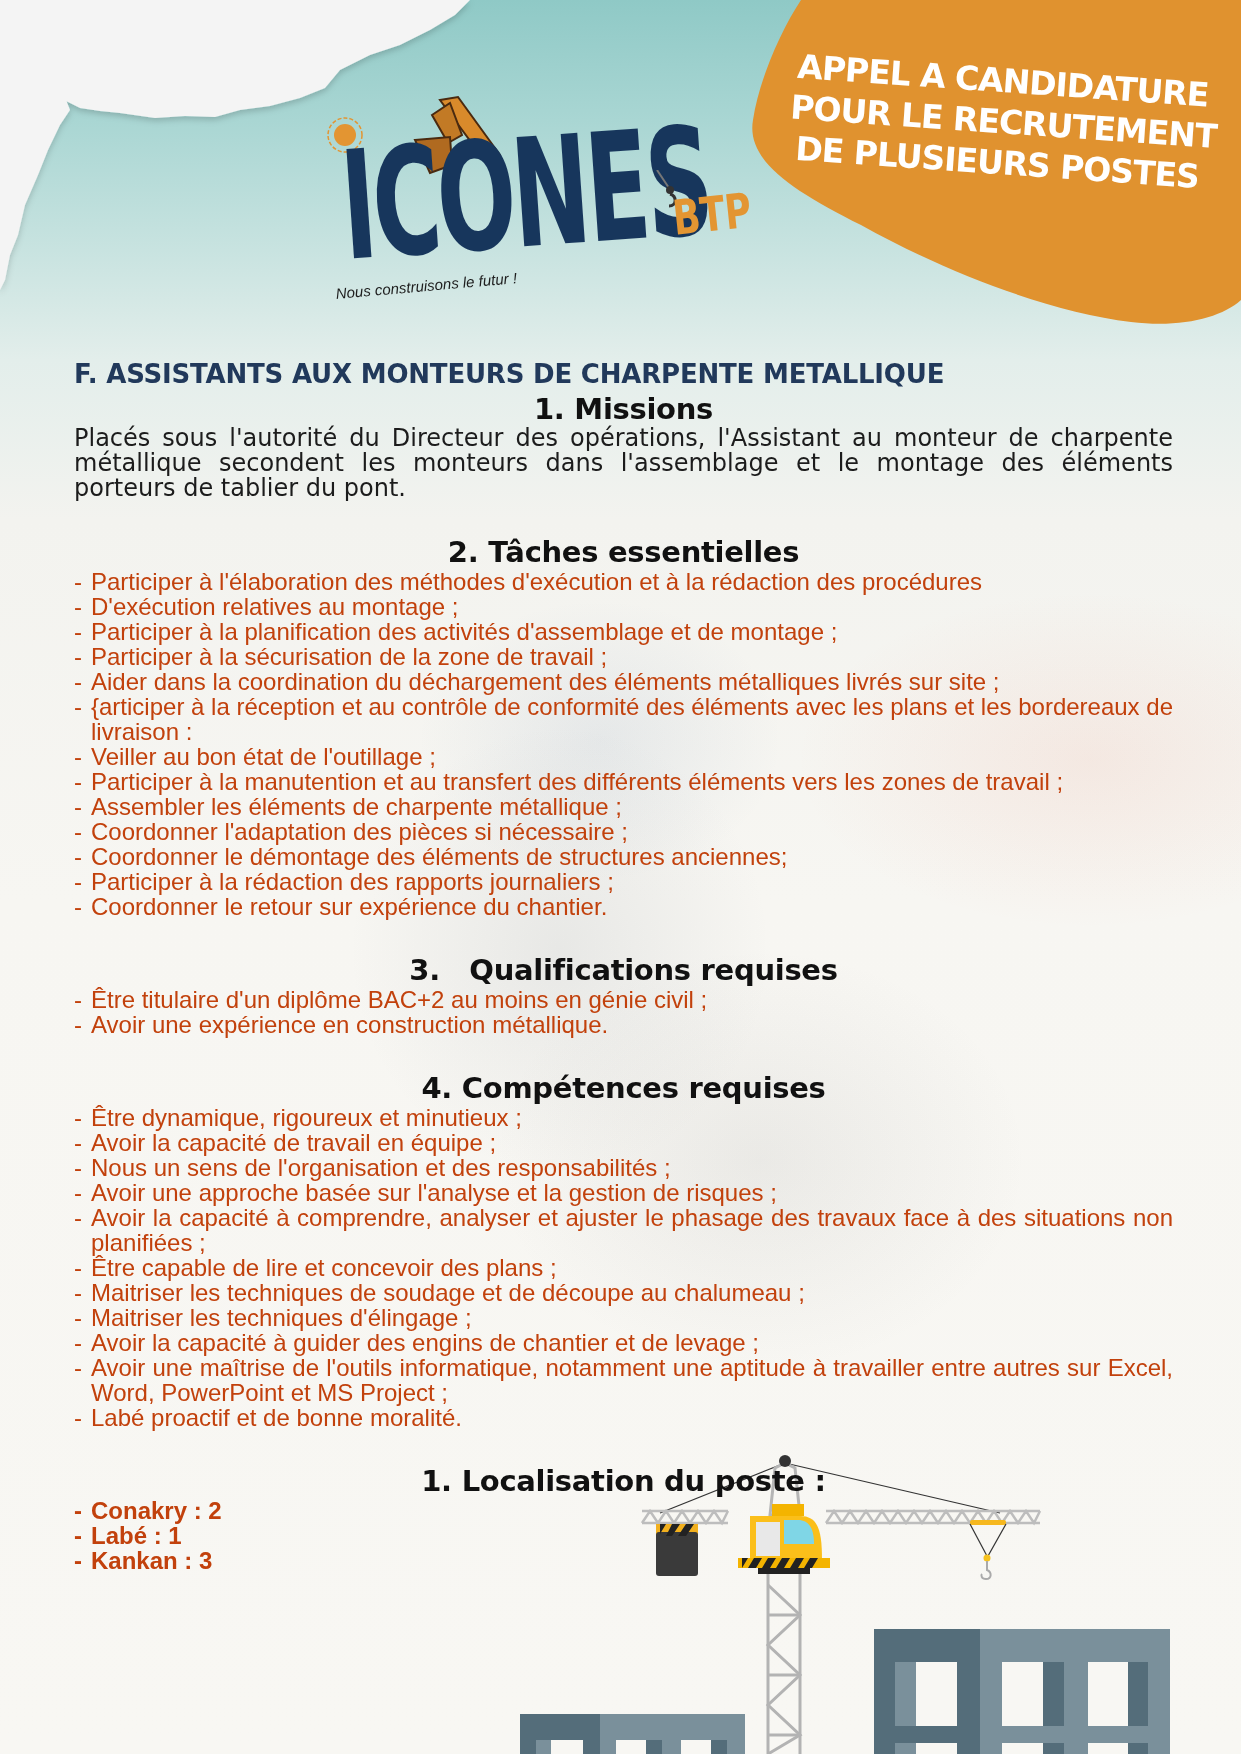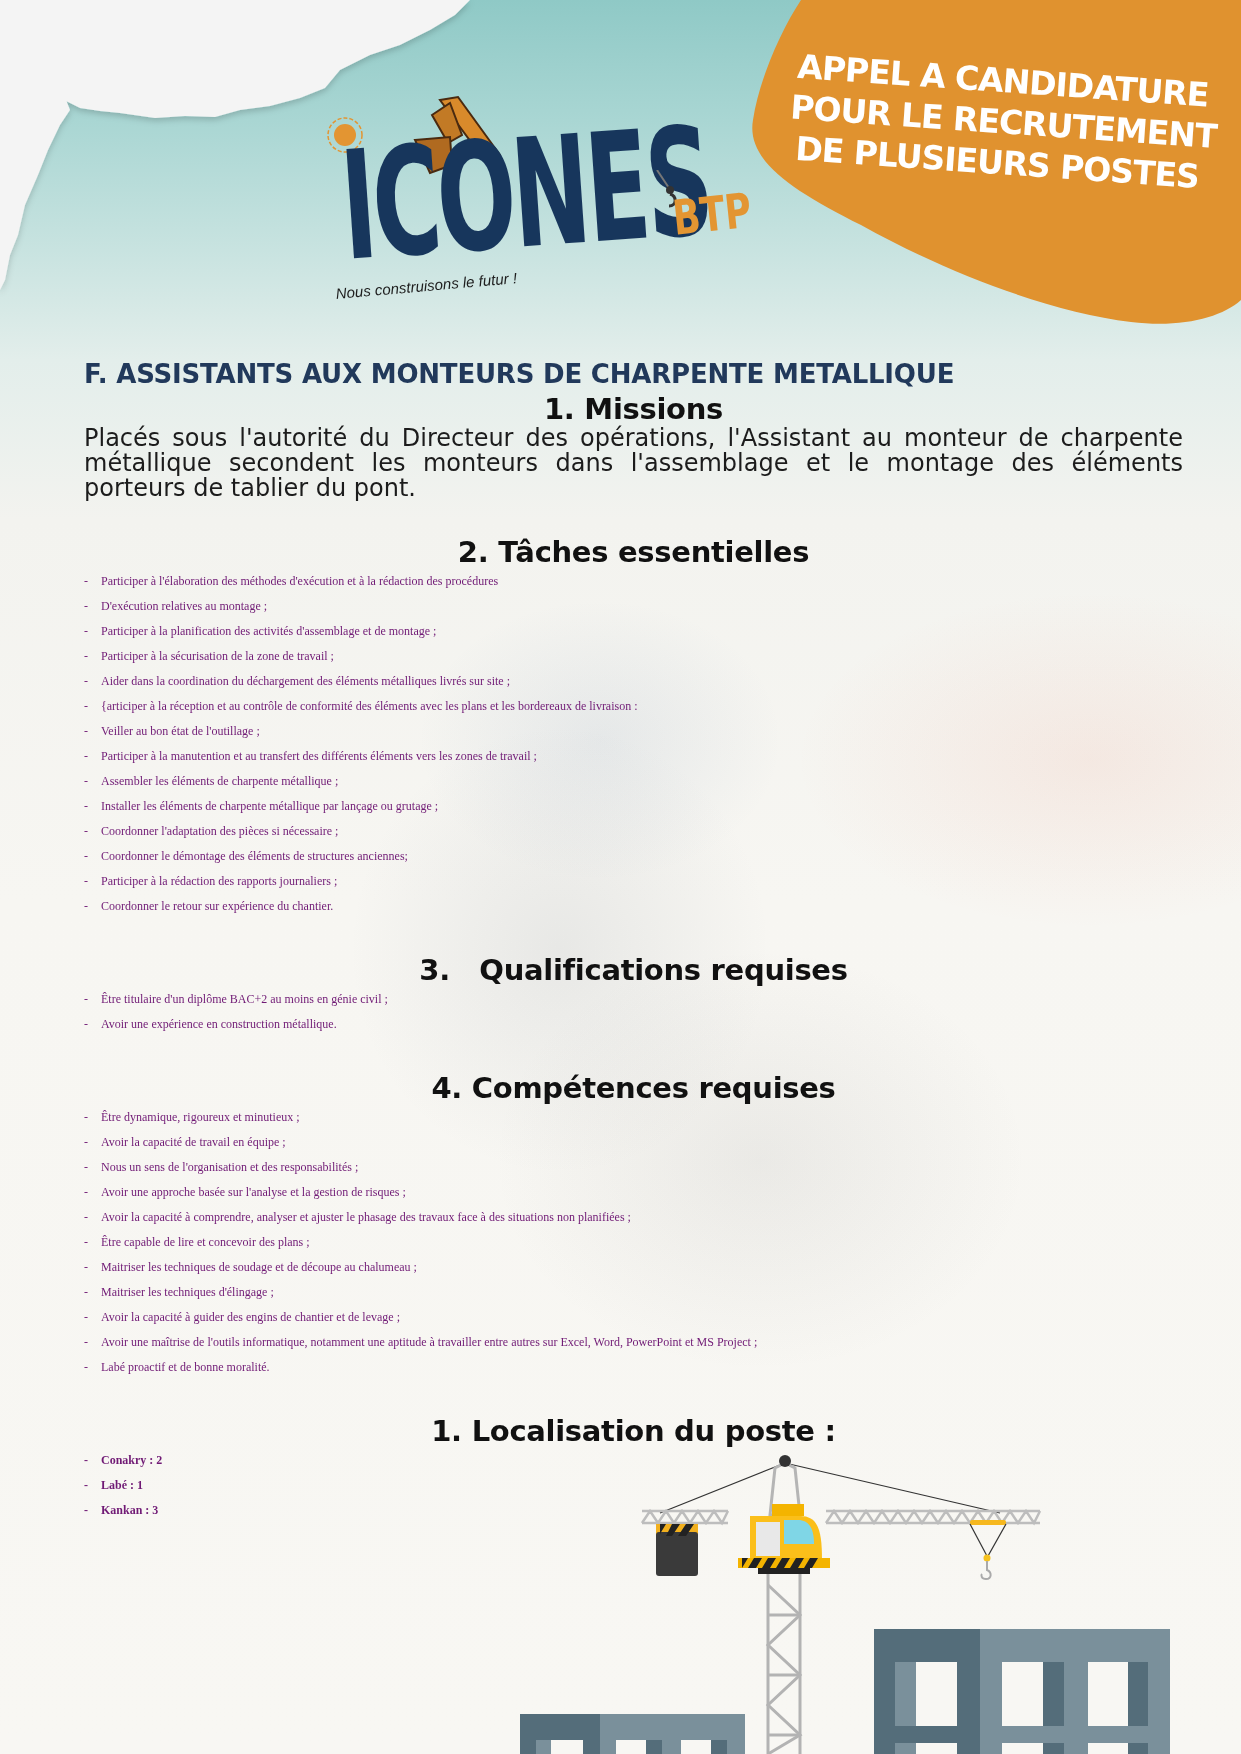--- a/index.html
+++ b/index.html
@@ -22,30 +22,30 @@
   .banner-text div { white-space:nowrap; }
   .logo { position:absolute; left:325px; top:95px; width:420px; height:230px; z-index:3; }
   .logo-word { position:absolute; left:12px; top:42px; font-family:"DejaVu Sans", sans-serif;
                font-weight:900; font-size:150px; line-height:140px; color:#17365c;
                transform:rotate(-4deg) scaleX(0.62); transform-origin:left top; letter-spacing:-6px; }
   .logo-btp { position:absolute; left:345px; top:95px; font-family:"DejaVu Sans", sans-serif;
               font-weight:900; font-size:48px; color:#e39532; transform:rotate(-6deg) scaleX(0.75);
               transform-origin:left top; }
   .logo-tag { position:absolute; left:10px; top:190px; font-style:italic; font-size:15px; color:#1e1e1e;
               transform:rotate(-5deg); transform-origin:left top; font-family:"Liberation Sans", sans-serif; }
-  .content { position:absolute; left:84px; top:356px; width:1099px; z-index:4; }
+  .content { position:absolute; left:74px; top:356px; width:1099px; z-index:4; }
   .job-title { font-family:"DejaVu Sans", sans-serif; font-weight:bold; font-size:26px;
                color:#21395b; line-height:36px; letter-spacing:-0.2px; margin:0; }
   h2 { font-family:"DejaVu Sans", sans-serif; font-weight:bold; font-size:29px; line-height:34px;
        margin:0; color:#111; letter-spacing:-0.3px;text-align:center; }
   .para { font-family:"DejaVu Sans", sans-serif; font-size:24px; line-height:25px; text-align:justify;
           margin:0; color:#1c1c1c; }
   ul { list-style:none; margin:0; padding:0; }
-  li { font-family:Liberation Serif, serif; font-size:12px; line-height:25px; position:relative;
-       padding-left:17px; text-align:justify; color:#701a75; }
+  li { font-family:Liberation Sans, sans-serif; font-size:24px; line-height:25px; position:relative;
+       padding-left:17px; text-align:justify; color:#c2410c; }
   li::before { content:"-"; position:absolute; left:0; top:0; }
   .gap-l { height:34px; }
   .loc li { font-weight:bold; }
   .scene { position:absolute; left:500px; top:1440px; width:741px; height:314px; z-index:3; }
 </style>
 </head>
 <body>
 
 <div class="bg"></div>
 
@@ -98,21 +98,20 @@
   <ul>
     <li>Participer à l'élaboration des méthodes d'exécution et à la rédaction des procédures</li>
     <li>D'exécution relatives au montage ;</li>
     <li>Participer à la planification des activités d'assemblage et de montage ;</li>
     <li>Participer à la sécurisation de la zone de travail ;</li>
     <li>Aider dans la coordination du déchargement des éléments métalliques livrés sur site ;</li>
     <li>{articiper à la réception et au contrôle de conformité des éléments avec les plans et les bordereaux de livraison :</li>
     <li>Veiller au bon état de l'outillage ;</li>
     <li>Participer à la manutention et au transfert des différents éléments vers les zones de travail ;</li>
     <li>Assembler les éléments de charpente métallique ;</li>
-    <li>Installer les éléments de charpente métallique par lançage ou grutage ;</li>
     <li>Coordonner l'adaptation des pièces si nécessaire ;</li>
     <li>Coordonner le démontage des éléments de structures anciennes;</li>
     <li>Participer à la rédaction des rapports journaliers ;</li>
     <li>Coordonner le retour sur expérience du chantier.</li>
   </ul>
 
   <div class="gap-l"></div>
   <h2 style="white-space:pre">3.   Qualifications requises</h2>
   <ul>
     <li>Être titulaire d'un diplôme BAC+2 au moins en génie civil ;</li>

